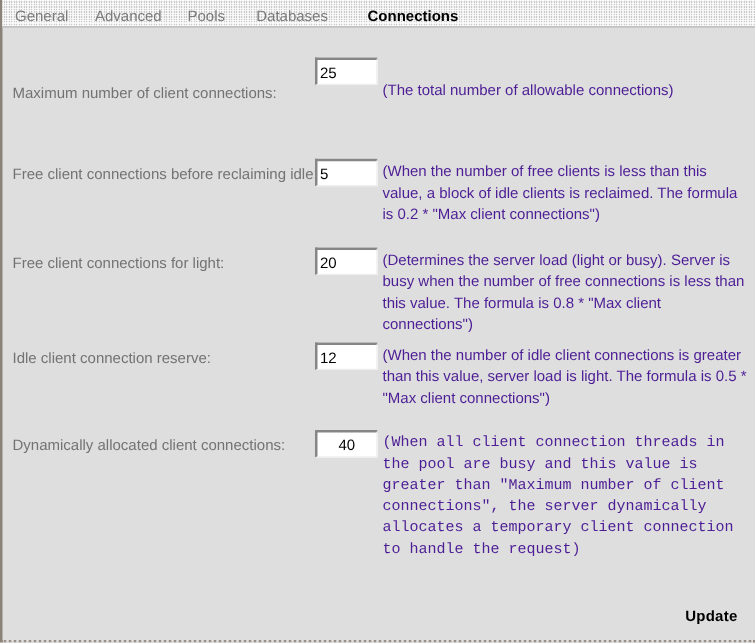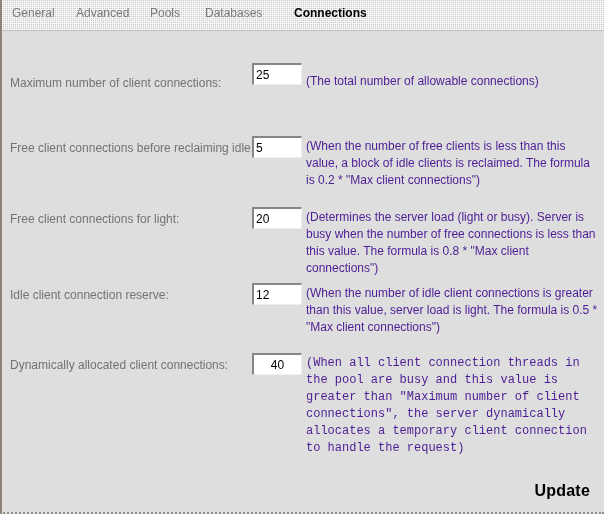--- a/index.html
+++ b/index.html
@@ -20,21 +20,21 @@
     height: 514px;
     box-sizing: border-box;
     background: #dedede;
     border-left: 2px solid #8a8179;
     border-bottom: 2px dotted #9a9088;
   }
 
   
   #tabbar {
     position: relative;
-    height: 31px;
+    height: 22px;
     box-sizing: border-box;
     background-color: #c9c9c9;
     background-image:
       repeating-linear-gradient(0deg,
         rgba(255,255,255,0.75) 0px, rgba(255,255,255,0.75) 1px,
         rgba(255,255,255,0) 1px, rgba(255,255,255,0) 2px),
       repeating-linear-gradient(90deg,
         rgba(255,255,255,0.75) 0px, rgba(255,255,255,0.75) 1px,
         rgba(255,255,255,0) 1px, rgba(255,255,255,0) 2px);
     border-bottom: 1px solid #bdbdbd;
@@ -100,21 +100,21 @@
     font-size: 12px;
     color: #4c1d95;
     line-height: 17px;
   }
 
   
   #update-btn {
     position: absolute;
     right: 14px;
     bottom: 12px;
-    font-size: 16px;
+    font-size: 12px;
     font-weight: bold;
     color: #000;
     background: transparent;
     border: none;
     padding: 0;
     font-family: "Liberation Sans", sans-serif;
     cursor: pointer;
     letter-spacing: 0.2px;
   }
 </style>
@@ -127,21 +127,21 @@
       <span class="tab" style="position: absolute; left: 10px; top: 0px;">General</span>
       <span class="tab" style="position: absolute; left: 74px; top: 0px;">Advanced</span>
       <span class="tab" style="position: absolute; left: 148px; top: 0px;">Pools</span>
       <span class="tab" style="position: absolute; left: 203px; top: 0px;">Databases</span>
       <span class="tab active" style="position: absolute; left: 292px; top: 0px;">Connections</span>
     </div>
 
   <div id="form">
       <div class="row">
         <div class="field-label" style="position: absolute; top: 45px;">Maximum number of client connections:</div>
-        <input type="text" class="value-box" value="25" style="top: 32px;">
+        <input type="text" class="value-box" value="25" style="top: 24px;">
         <div class="help-text" style="position: absolute; top: 42px;">(The total number of allowable connections)</div>
       </div>
       <div class="row">
         <div class="field-label" style="position: absolute; top: 110px;">Free client connections before reclaiming idle:</div>
         <input type="text" class="value-box" value="5" style="top: 105px;">
         <div class="help-text" style="position: absolute; top: 107px;">(When the number of free clients is less than this value, a block of idle clients is reclaimed.  The formula is 0.2 * "Max client connections")</div>
       </div>
       <div class="row">
         <div class="field-label" style="position: absolute; top: 181px;">Free client connections for light:</div>
         <input type="text" class="value-box" value="20" style="top: 176px;">

